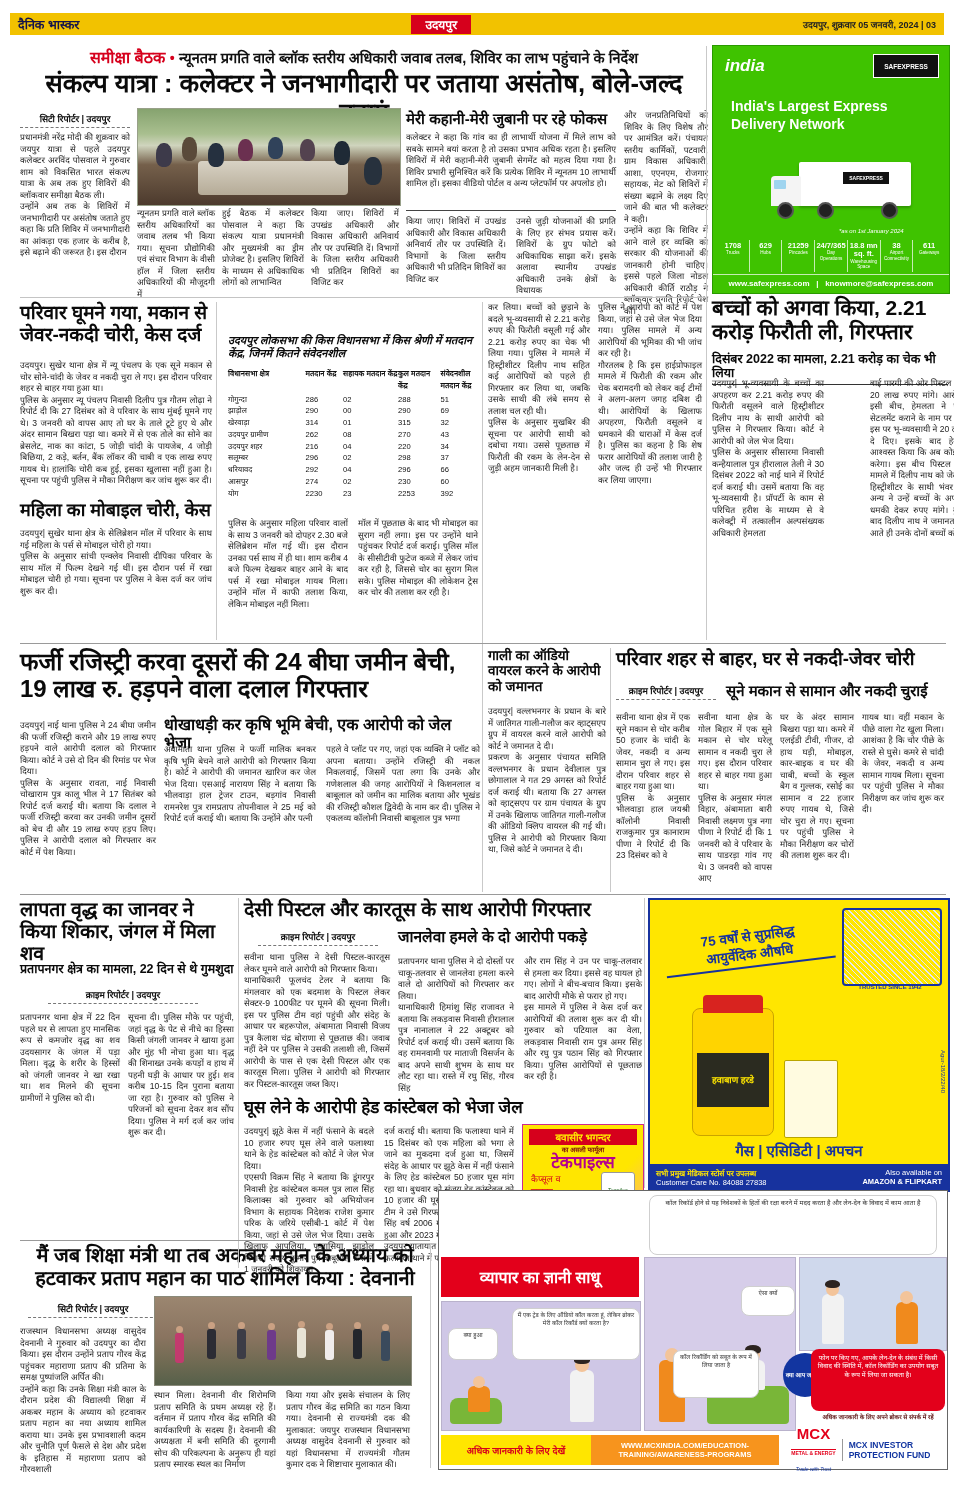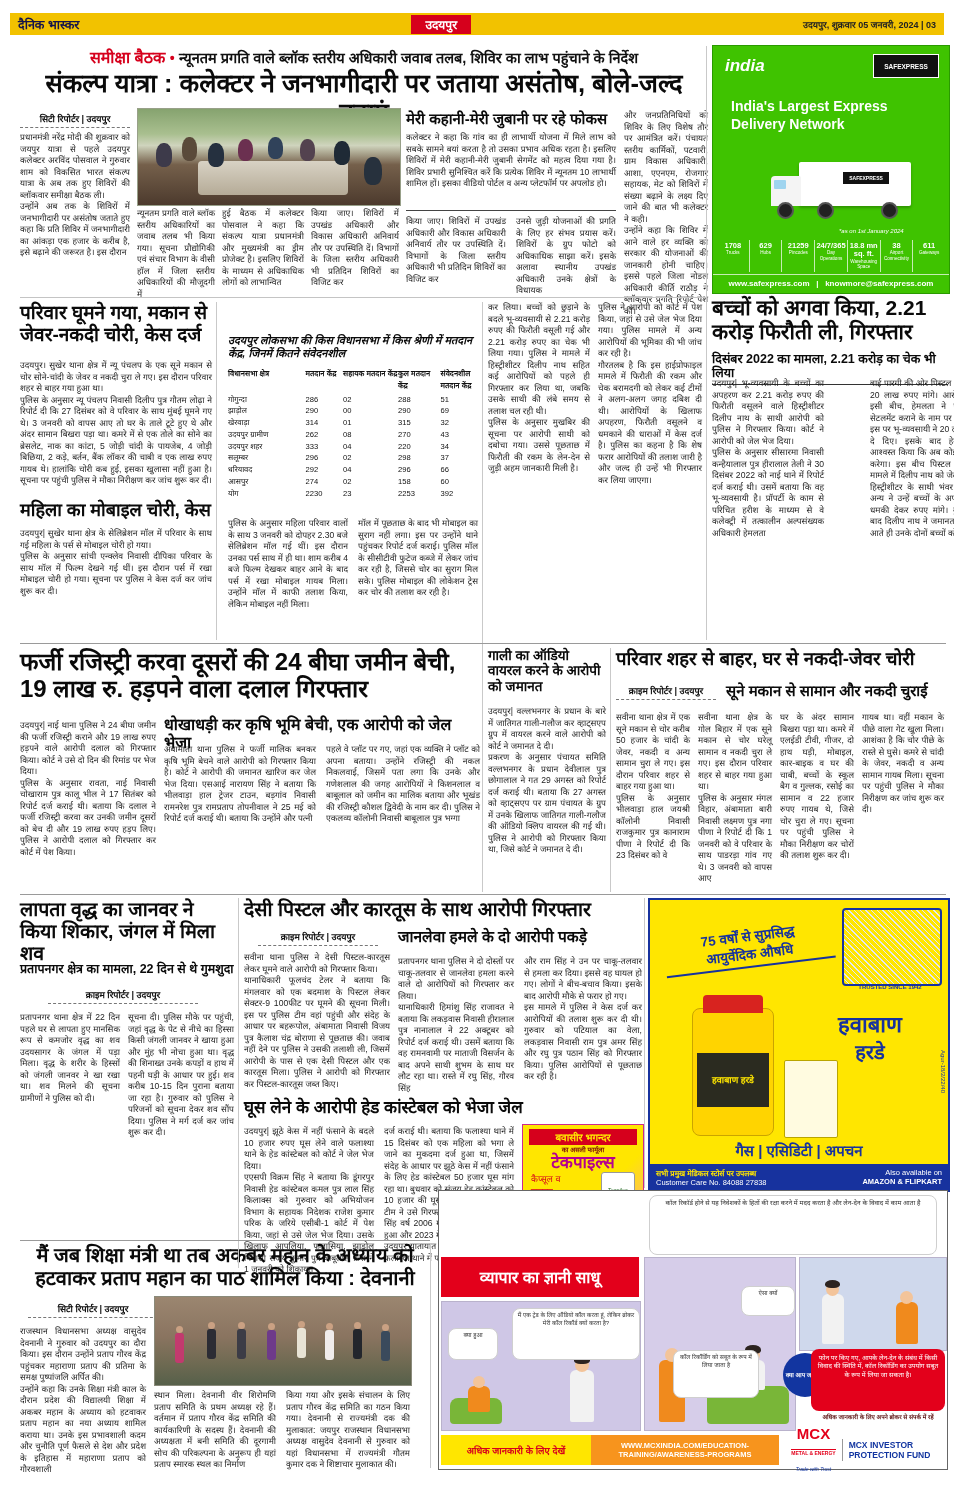--- a/index.html
+++ b/index.html
@@ -205,21 +205,21 @@
       </div>
     <div class="row">
         <div class="c1">उदयपुर ग्रामीण</div>
         <div class="c2">262</div>
         <div class="c3">08</div>
         <div class="c4">270</div>
         <div class="c5">43</div>
       </div>
     <div class="row">
         <div class="c1">उदयपुर शहर</div>
-        <div class="c2">333</div>
+        <div class="c2">216</div>
         <div class="c3">04</div>
         <div class="c4">220</div>
         <div class="c5">34</div>
       </div>
     <div class="row">
         <div class="c1">सलूम्बर</div>
         <div class="c2">296</div>
         <div class="c3">02</div>
         <div class="c4">298</div>
         <div class="c5">37</div>
@@ -228,21 +228,21 @@
         <div class="c1">धरियावद</div>
         <div class="c2">292</div>
         <div class="c3">04</div>
         <div class="c4">296</div>
         <div class="c5">66</div>
       </div>
     <div class="row">
         <div class="c1">आसपुर</div>
         <div class="c2">274</div>
         <div class="c3">02</div>
-        <div class="c4">158</div>
+        <div class="c4">230</div>
         <div class="c5">60</div>
       </div>
     <div class="row">
         <div class="c1">योग</div>
         <div class="c2">2230</div>
         <div class="c3">23</div>
         <div class="c4">2253</div>
         <div class="c5">392</div>
       </div>
   </div>
@@ -310,24 +310,20 @@
     <div style="position:absolute;left:0;bottom:0;width:100%;background:#b5008f;color:#fff;font-size:7px;font-weight:700;padding:2px 0;">0491 301 375</div>
   </div>
 
   <div class="abs hvb" style="left:648px;top:898px;width:298px;height:290px;">
     <div class="abs" style="left:14px;top:28px;width:170px;transform:rotate(-7deg);color:#17329e;font-weight:700;font-size:13.5px;line-height:1.3;text-align:center;border-bottom:2px solid #17329e;padding-bottom:3px;">
       <div>75 वर्षों से सुप्रसिद्ध</div>
       <div>आयुर्वेदिक औषधि</div>
     </div>
     <div class="abs" style="left:192px;top:8px;width:96px;height:74px;border:2px solid #17329e;border-radius:4px;background:repeating-linear-gradient(45deg,#ffe600,#ffe600 3px,#dfe6ff 3px,#dfe6ff 4px);"></div>
     <div class="abs" style="left:192px;top:84px;width:96px;font-size:6px;font-weight:700;color:#17329e;text-align:center;">TRUSTED SINCE 1942</div>
-    <div class="abs" style="left:160px;top:108px;width:120px;text-align:center;color:#17329e;font-weight:700;">
-      <div style="font-size:22px;">हवाबाण</div>
-      <div style="font-size:20px;">हरडे</div>
-    </div>
     <div class="jar" style="left:42px;top:108px;width:80px;height:126px;">
       <div class="jarcap" style="left:10px;top:-14px;width:60px;height:18px;"></div>
       <div class="jarlabel" style="left:4px;top:44px;width:72px;height:54px;font-size:9px;line-height:54px;">हवाबाण हरडे</div>
     </div>
     <div class="abs" style="left:134px;top:160px;width:52px;height:76px;background:#fffbe0;border:1px solid #b9a500;border-radius:2px;"></div>
     <div class="abs" style="left:0px;top:240px;width:298px;text-align:center;color:#17329e;font-weight:700;font-size:15px;">गैस  |  एसिडिटी  |  अपचन</div>
     <div class="abs" style="left:0px;bottom:0px;width:298px;height:26px;background:#17329e;color:#fff;display:flex;align-items:center;justify-content:space-between;padding:0 6px;box-sizing:border-box;">
       <span style="font-size:7.5px;">
         <b style="color:#ffe600;">सभी प्रमुख मेडिकल स्टोर्स पर उपलब्ध</b><br>
         <span>Customer Care No. 84088 27838</span>

